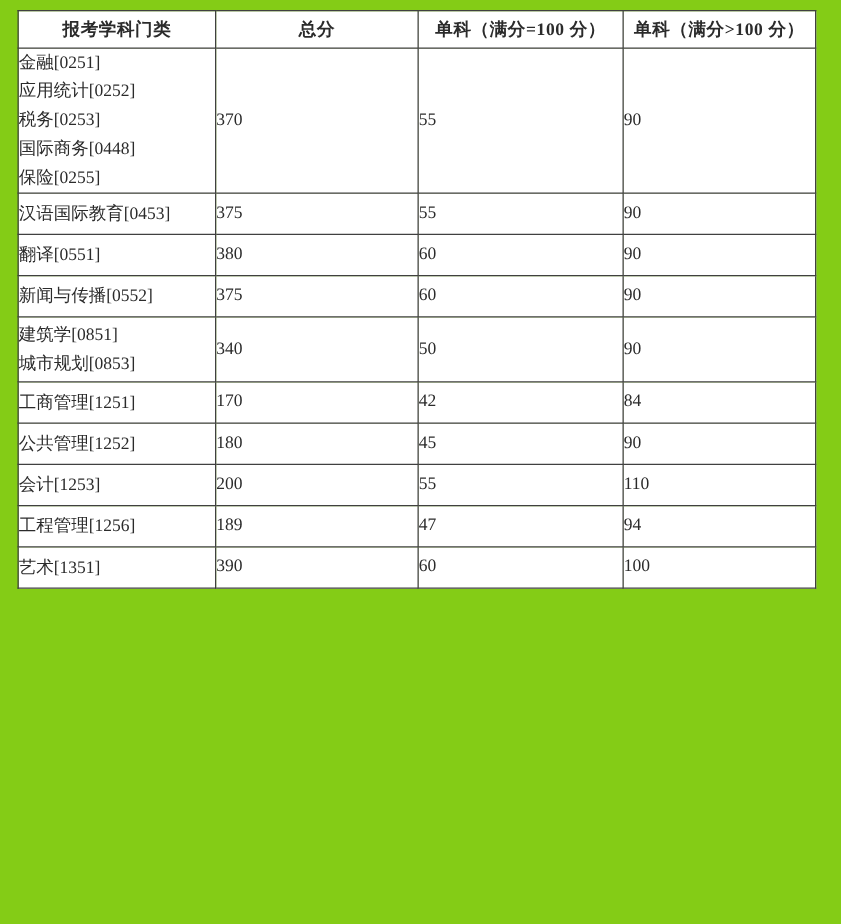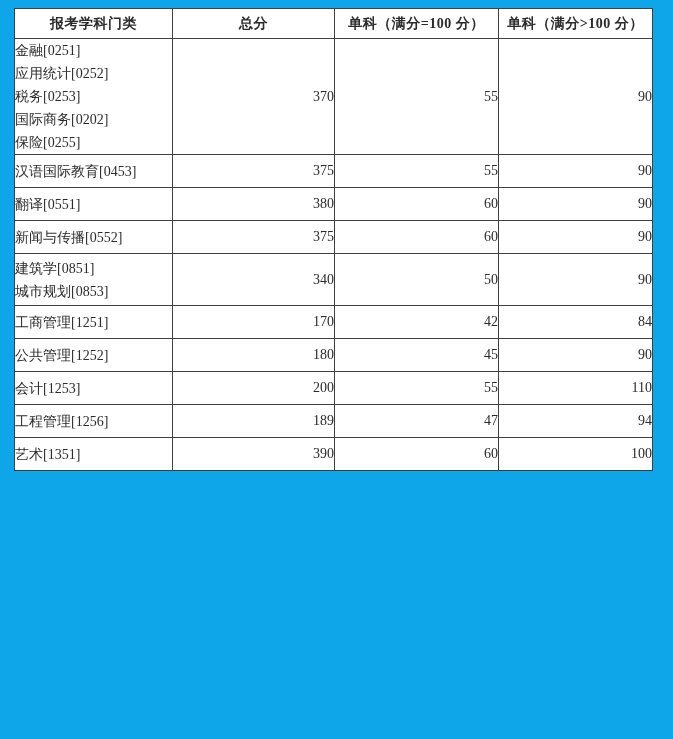--- a/index.html
+++ b/index.html
@@ -6,21 +6,21 @@
     margin: 0;
     padding: 0;
     background: #ffffff;
     font-family: "Liberation Serif", "DejaVu Serif", serif;
     color: #2b2b2b;
   }
   .page {
     position: relative;
     width: 673px;
     height: 739px;
-    background: #0ea5e9;
+    background: #84cc16;
     overflow: hidden;
   }
   table.score-table {
     position: absolute;
     left: 14px;
     top: 8px;
     width: 638px;
     border-collapse: collapse;
     table-layout: fixed;
     font-size: 14px;
@@ -36,21 +36,21 @@
     font-weight: bold;
     text-align: center;
     letter-spacing: 0.5px;
   }
   td.subject-cell {
     text-align: left;
     padding-left: 13px;
     padding-right: 4px;
   }
   td.num-cell {
-    text-align: right;
+    text-align: left;
   }
   .subject-line {
     line-height: 23px;
   }
   tr.h-header { height: 30px; }
   tr.h-single { height: 33px; }
   tr.h-double { height: 52px; }
   tr.h-five   { height: 102px; }
 </style>
 </head>
@@ -71,21 +71,21 @@
         <th>单科（满分=100 分）</th>
         <th>单科（满分&gt;100 分）</th>
       </tr>
     </thead>
     <tbody>
       <tr class="h-five">
         <td class="subject-cell">
           <div class="subject-line">金融[0251]</div>
           <div class="subject-line">应用统计[0252]</div>
           <div class="subject-line">税务[0253]</div>
-          <div class="subject-line">国际商务[0202]</div>
+          <div class="subject-line">国际商务[0448]</div>
           <div class="subject-line">保险[0255]</div>
         </td>
         <td class="num-cell">370</td>
         <td class="num-cell">55</td>
         <td class="num-cell">90</td>
       </tr>
       <tr class="h-single">
         <td class="subject-cell">
           <div class="subject-line">汉语国际教育[0453]</div>
         </td>

